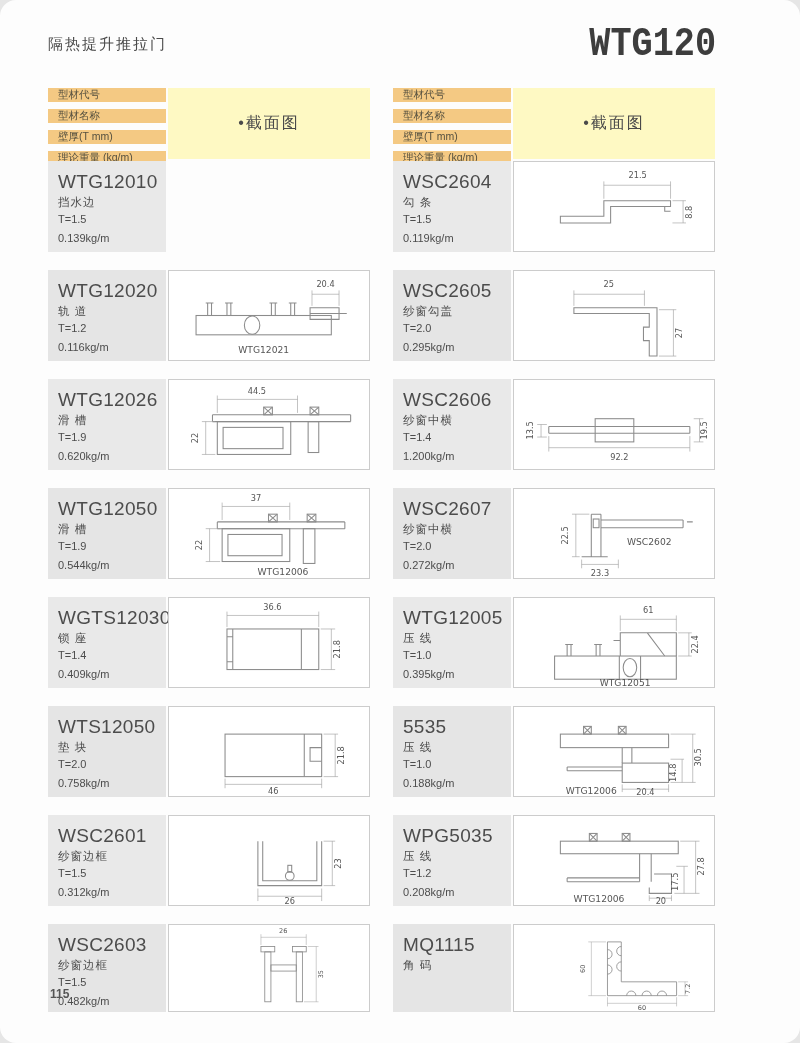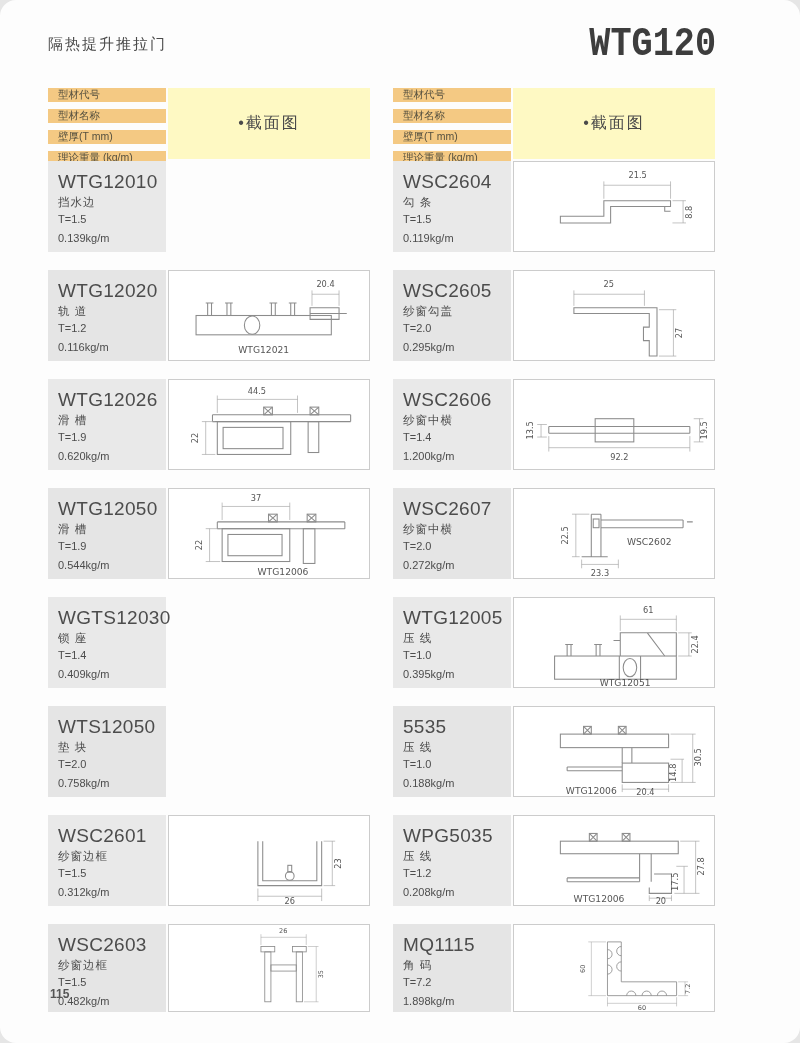--- a/index.html
+++ b/index.html
@@ -155,30 +155,56 @@
 
         <div class="trow">
           <div class="cell-label t-gray">
             <div class="code">WGTS12030</div>
             <div class="pname">锁 座</div>
             <div class="specs">
               <div>T=1.4</div>
               <div>0.409kg/m</div>
             </div>
           </div>
+          <div class="cell-diagram">
+            <svg class="dg" viewBox="0 0 207 92">
+              <g class="p">
+                <rect x="60" y="32" width="95" height="42"></rect>
+                <path d="M66,32 V74 M137,32 V74 M60,40 h6 M60,66 h6"></path>
+              </g>
+              <g class="d">
+                <path d="M60,30 V14 M155,30 V14 M60,18 H155 M157,32 H172 M157,74 H172 M168,32 V74"></path>
+              </g>
+              <text class="dt" x="107" y="12" text-anchor="middle">36.6</text>
+              <text class="dt" x="177" y="53" text-anchor="middle" transform="rotate(-90 177 53)">21.8</text>
+            </svg>
+          </div>
         </div>
 
         <div class="trow">
           <div class="cell-label t-orange">
             <div class="code">WTS12050</div>
             <div class="pname">垫 块</div>
             <div class="specs">
               <div>T=2.0</div>
               <div>0.758kg/m</div>
             </div>
+          </div>
+          <div class="cell-diagram">
+            <svg class="dg" viewBox="0 0 207 92">
+              <g class="p">
+                <rect x="58" y="28" width="100" height="44"></rect>
+                <path d="M140,28 V72 M158,42 h-12 v14 h12"></path>
+              </g>
+              <g class="d">
+                <path d="M160,28 H175 M160,72 H175 M172,28 V72 M58,74 V84 M158,74 V84 M58,80 H158"></path>
+              </g>
+              <text class="dt" x="181" y="50" text-anchor="middle" transform="rotate(-90 181 50)">21.8</text>
+              <text class="dt" x="108" y="90" text-anchor="middle">46</text>
+            </svg>
           </div>
         </div>
 
         <div class="trow">
           <div class="cell-label t-gray">
             <div class="code">WSC2601</div>
             <div class="pname">纱窗边框</div>
             <div class="specs">
               <div>T=1.5</div>
               <div>0.312kg/m</div>
@@ -427,24 +453,20 @@
               <text class="dt" x="152" y="91" text-anchor="middle">20</text>
               <text class="lb" x="88" y="89" text-anchor="middle">WTG12006</text>
             </svg>
           </div>
         </div>
 
         <div class="trow tall">
           <div class="cell-label t-orange">
             <div class="code">MQ1115</div>
             <div class="pname">角 码</div>
-            <div class="specs">
-              <div>T=7.2</div>
-              <div>1.898kg/m</div>
-            </div>
           </div>
           <div class="cell-diagram">
             <svg class="dg" viewBox="0 0 207 112">
               <g class="p">
                 <path d="M95,22 H113 V74 H185 V92 H95 Z"></path>
                 <path d="M120,92 a6,6 0 0 1 12,0 M140,92 a6,6 0 0 1 12,0 M160,92 a6,6 0 0 1 12,0"></path>
                 <path d="M95,32 a6,6 0 0 1 0,12 M95,52 a6,6 0 0 1 0,12 M113,28 a6,6 0 0 0 0,12 M113,48 a6,6 0 0 0 0,12"></path>
               </g>
               <g class="d">
                 <path d="M93,22 H70 M93,92 H70 M74,22 V92 M187,74 H200 M187,92 H200 M196,74 V92 M95,94 V106 M185,94 V106 M95,102 H185"></path>

